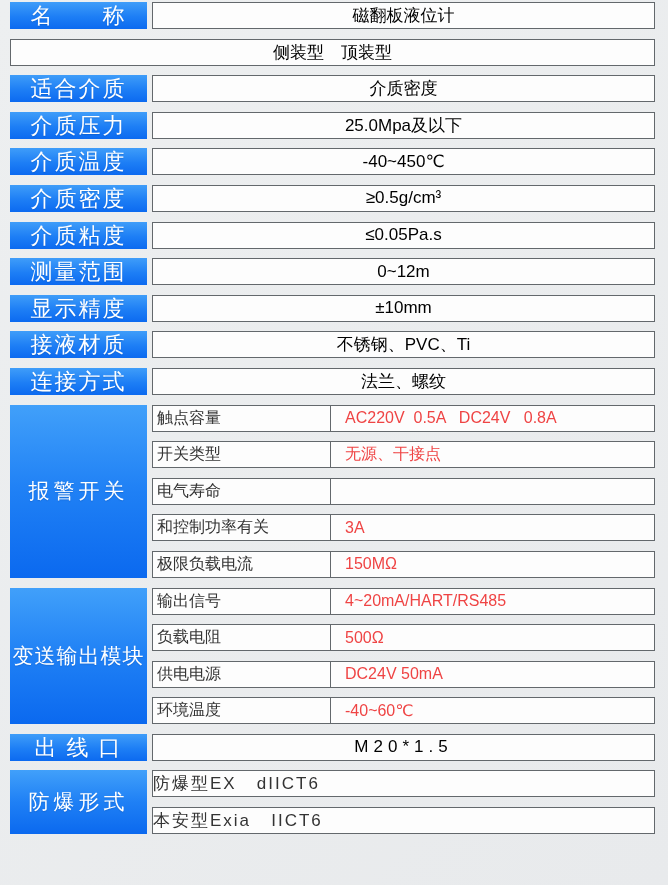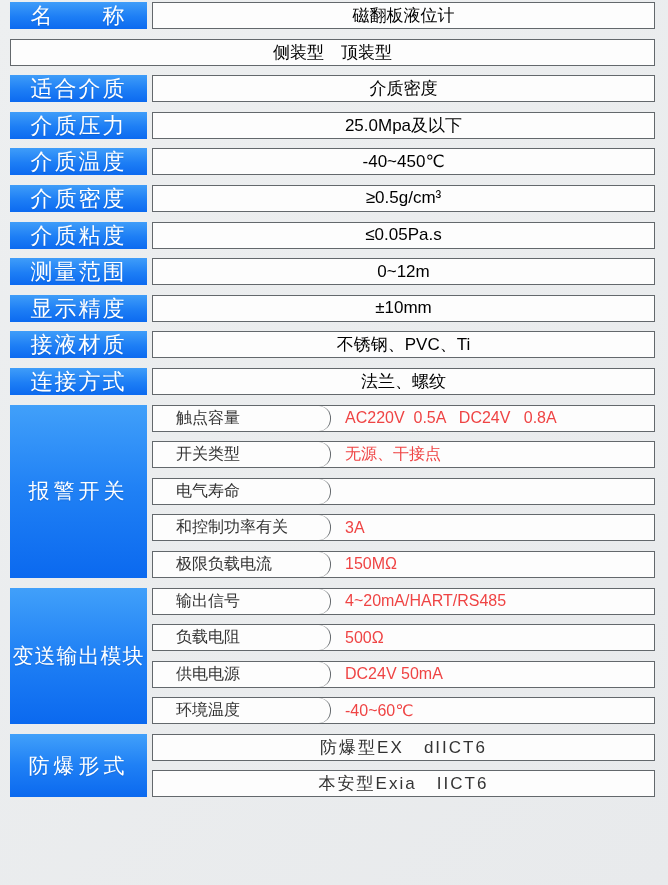--- a/index.html
+++ b/index.html
@@ -45,29 +45,29 @@
   .glbl.tight { letter-spacing:1px; }
   .grows { flex:1; display:flex; flex-direction:column; gap:9.6px; }
   .subrow {
     height:27px; background:#fdfdfd; border:1px solid #63686c;
     display:flex; align-items:stretch;
   }
   .sublbl {
     width:178px; flex:0 0 178px;
     border-right:1px solid #63686c;
     display:flex; align-items:center;
-    padding-left:23px;
-    font-size:16px; color:#333; white-space:pre;border-radius:12px;
+    padding-left:4px;
+    font-size:16px; color:#333; white-space:pre;
   }
   .subval {
     flex:1; display:flex; align-items:center;
     padding-left:14px;
     font-size:16px; color:#ef4444; white-space:pre;
   }
-  .subrow.center { justify-content:center; }
+  .subrow.center { justify-content:flex-start; }
   .subrow.center .cval {
     display:flex; align-items:center;
     font-size:17px; color:#333; letter-spacing:2px; white-space:pre;
   }
 </style>
 </head>
 <body>
 
 <div class="sheet">
   <div class="table">
@@ -156,20 +156,24 @@
           <div class="sublbl">供电电源</div>
           <div class="subval">DC24V 50mA</div>
         </div>
         <div class="subrow">
           <div class="sublbl">环境温度</div>
           <div class="subval">-40~60℃</div>
         </div>
       </div>
     </div>
 
+    <div class="row">
+      <div class="lbl">出 线 口</div>
+      <div class="val" style="letter-spacing:5px">M20*1.5</div>
+    </div>
 
     <div class="group">
       <div class="glbl">防爆形式</div>
       <div class="grows">
         <div class="subrow center">
           <div class="cval">防爆型EX   dIICT6</div>
         </div>
         <div class="subrow center">
           <div class="cval">本安型Exia   IICT6</div>
         </div>

